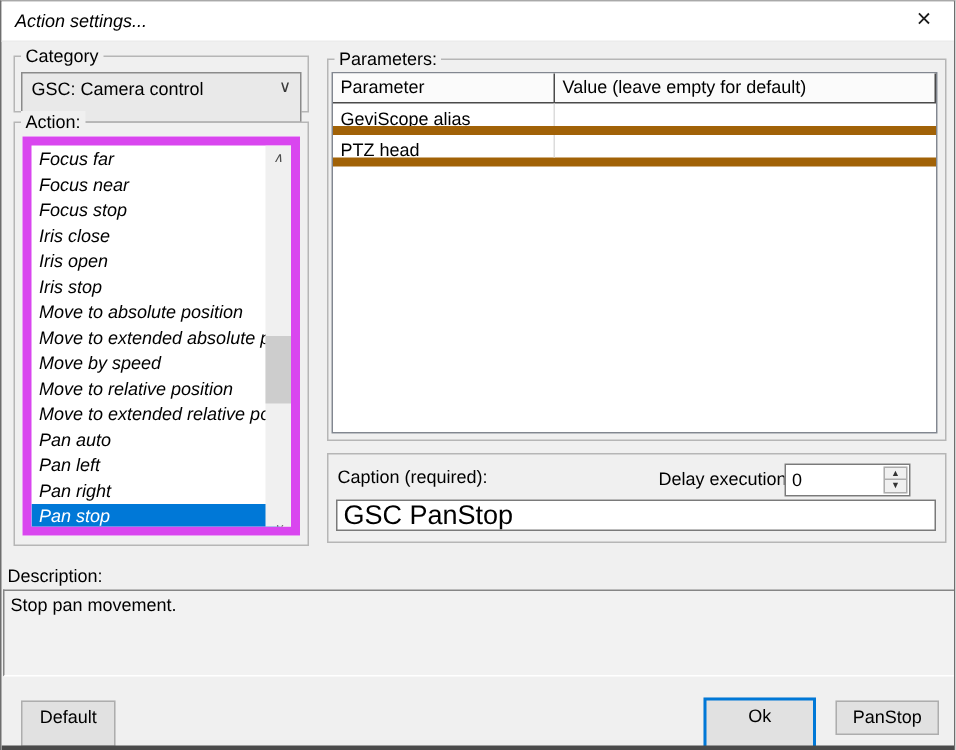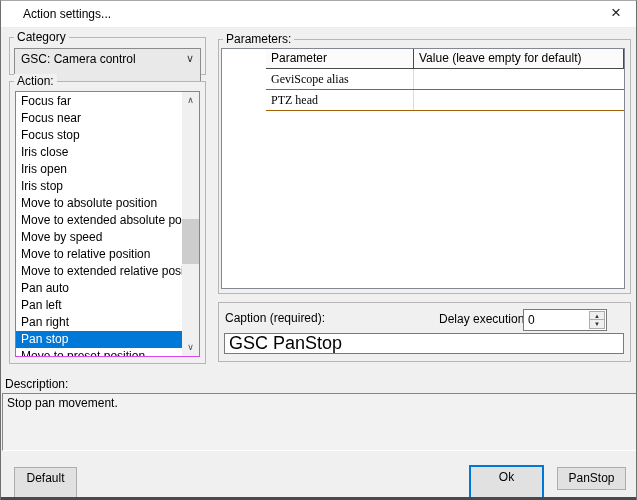--- a/index.html
+++ b/index.html
@@ -7,54 +7,54 @@
   body { font-family:"Liberation Sans", sans-serif; font-size:12px; color:#000; }
 
   .dialog { position:relative; width:637px; height:500px; background:#f0f0f0;
             border-left:1px solid #6e6e6e; border-right:1px solid #6e6e6e;
             border-top:1px solid #a9a9a9; overflow:hidden; }
   .bottom-edge { position:absolute; left:0; right:0; bottom:0; height:3px; background:#4a4a4a; }
 
   
   .titlebar { position:absolute; left:0; top:0; width:100%; height:27px; background:#ffffff;
               border-bottom:1px solid #ececec; }
-  .title-text { position:absolute; left:22px; top:0; line-height:26px; }
+  .title-text { position:absolute; left:9px; top:0; line-height:26px;font-style:italic; }
   .close-btn { position:absolute; right:4px; top:0; width:32px; height:26px; text-align:center;
                line-height:24px; font-size:17px; color:#1b1b1b; cursor:default; }
 
   
   .group { position:absolute; border:1px solid #b6b6b6; }
   .glabel { position:absolute; top:-8px; left:4px; background:#f0f0f0; padding:0 3px; white-space:nowrap; }
 
   
   .combo { position:absolute; left:13px; top:47px; width:187px; height:34px; background:#e9e9e9;
            border:1px solid #8b8b8b; }
   .combo-text { position:absolute; left:6px; top:0; line-height:20px; }
   .combo-arrow { position:absolute; right:6px; top:0; line-height:19px; font-size:11px; color:#3a3a3a; }
 
   
   .listbox { position:absolute; left:14px; top:90px; width:185px; height:266px; background:#fff;
-             border:1px solid #d946ef; overflow:hidden; }
+             border:6px solid #d946ef; overflow:hidden;font-style:italic; }
   .list-items { position:absolute; left:0; top:1px; width:166px; }
   .list-item { height:17px; line-height:17px; padding-left:5px; white-space:nowrap; overflow:hidden; }
   .list-item.sel { background:var(--selection,#0078d7); color:var(--selection-text,#fff); }
   .vscroll { position:absolute; right:0; top:0; width:17px; height:264px; background:#f0f0f0; }
   .scroll-btn { position:absolute; left:0; width:17px; height:17px; text-align:center; font-size:9px;
                 line-height:17px; color:#4e4e4e; }
   .scroll-btn.up { top:0; } .scroll-btn.down { bottom:0; }
   .scroll-thumb { position:absolute; left:0; top:127px; width:17px; height:45px; background:#cdcdcd; }
 
   
   .ptable { position:absolute; left:220px; top:47px; width:404px; height:241px; background:#fff;
-            border:1px solid #828790;padding-left:44px; }
+            border:1px solid #828790; }
   .thead { display:flex; height:20px; background:#fbfbfb; border-bottom:1px solid #4a4a4a; }
   .th { line-height:19px; padding-left:5px; white-space:nowrap; overflow:hidden; }
   .th.c1 { width:148px; border-right:1px solid #4a4a4a; }
   .th.c2 { flex:1; border-right:1px solid #4a4a4a; }
-  .trow { display:flex; height:21px; border-bottom:1px solid #a16207;font-family:Liberation Serif, serif; }
+  .trow { display:flex; height:21px; border-bottom:6px solid #a16207; }
   .td { line-height:20px; padding-left:5px; white-space:nowrap; overflow:hidden; }
   .td.c1 { width:148px; border-right:1px solid #dcdcdc; }
   .td.c2 { flex:1; }
 
   
   .lbl { position:absolute; white-space:nowrap; }
   .text-input { position:absolute; background:#fff; border:1px solid #7a7a7a; font-family:"Liberation Sans",sans-serif;
                 font-size:18px; padding:0 0 0 4px; outline:none; }
   .spinbox { position:absolute; left:522px; top:308px; width:84px; height:22px; background:#fff;
              border:1px solid #7a7a7a; }

